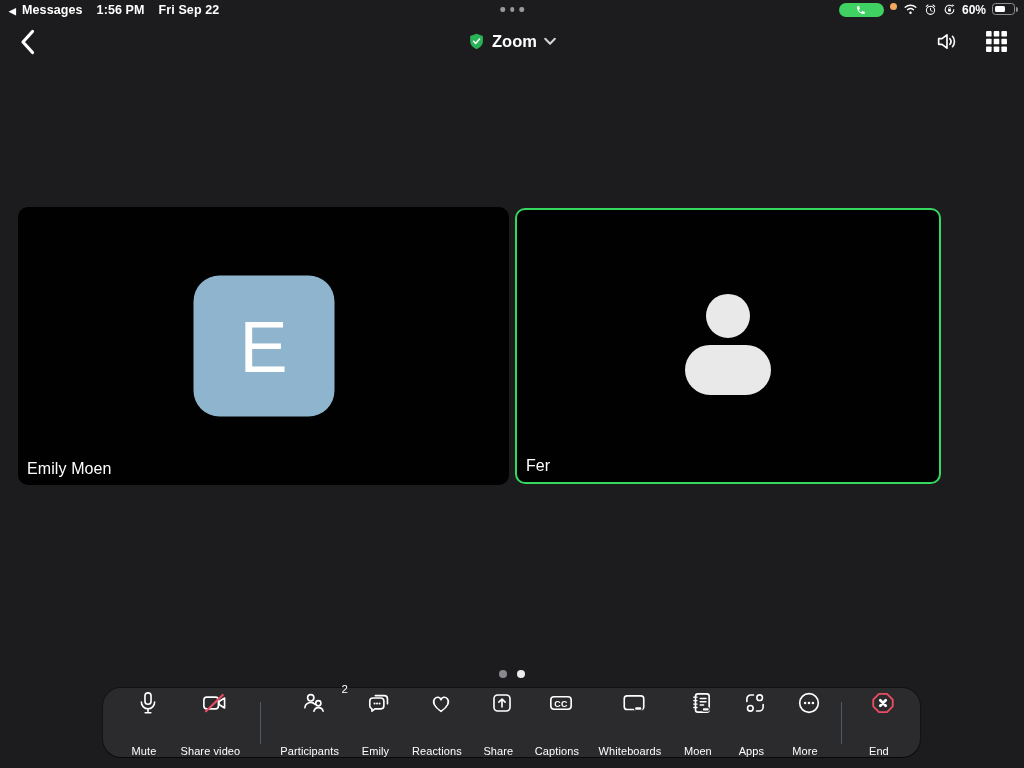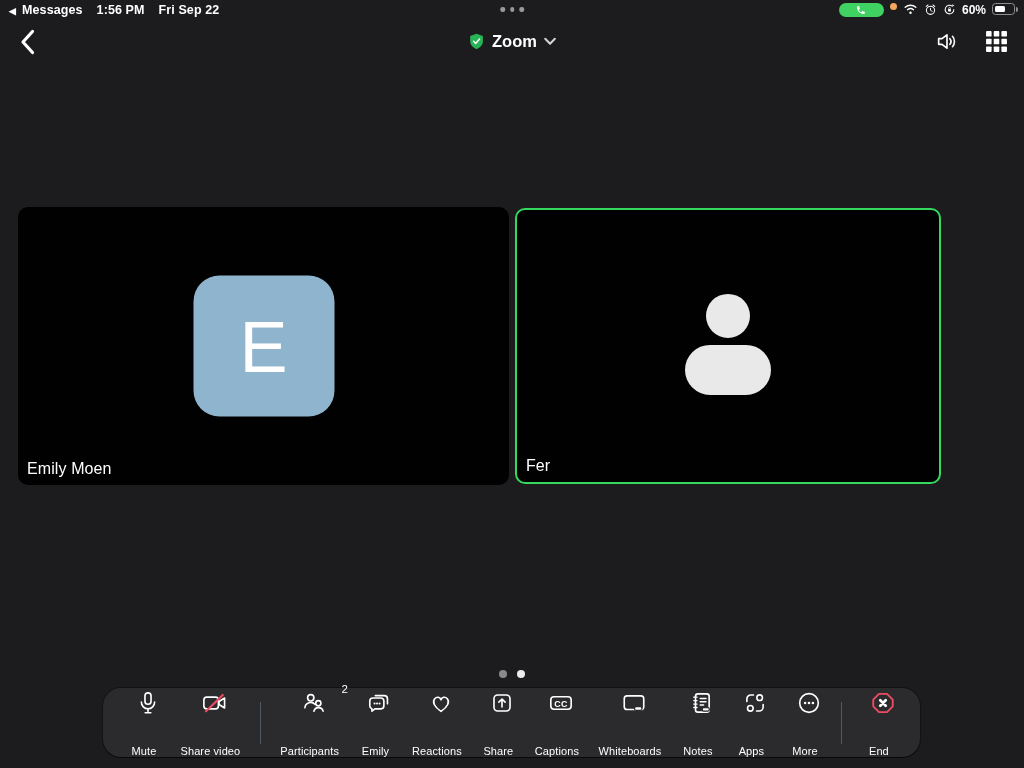--- a/index.html
+++ b/index.html
@@ -288,21 +288,21 @@
 
     <div class="tb-btn">
       <span class="tb-icon">
         <svg width="26" height="26" viewBox="0 0 24 24">
           <rect x="6" y="3.6" width="12.6" height="16.8" rx="2.2" fill="none" stroke="#fff" stroke-width="1.5"></rect>
           <path d="M4.4 6.6h3M4.4 9.8h3M4.4 13h3M4.4 16.2h3" stroke="#fff" stroke-width="1.3" stroke-linecap="round"></path>
           <path d="M10.3 7.8h5.4M10.3 10.8h5.4M10.3 13.8h3.2" stroke="#fff" stroke-width="1.3" stroke-linecap="round"></path>
           <rect x="12.2" y="16.3" width="6.6" height="3.2" rx="1.6" fill="#fff" stroke="#2b2b2d" stroke-width="1.1"></rect>
         </svg>
       </span>
-      <span class="tb-label">Notes</span>
+      <span class="tb-label">Moen</span>
     </div>
 
     <div class="tb-btn">
       <span class="tb-icon">
         <svg width="26" height="26" viewBox="0 0 24 24">
           <path d="M10.6 4.6H8.2a3.7 3.7 0 0 0-3.7 3.7v2.3" fill="none" stroke="#fff" stroke-width="1.5" stroke-linecap="round"></path>
           <circle cx="16.3" cy="7.1" r="2.6" fill="none" stroke="#fff" stroke-width="1.5"></circle>
           <path d="M13.4 19.4h2.4a3.7 3.7 0 0 0 3.7-3.7v-2.3" fill="none" stroke="#fff" stroke-width="1.5" stroke-linecap="round"></path>
           <circle cx="7.7" cy="16.9" r="2.6" fill="none" stroke="#fff" stroke-width="1.5"></circle>
         </svg>

